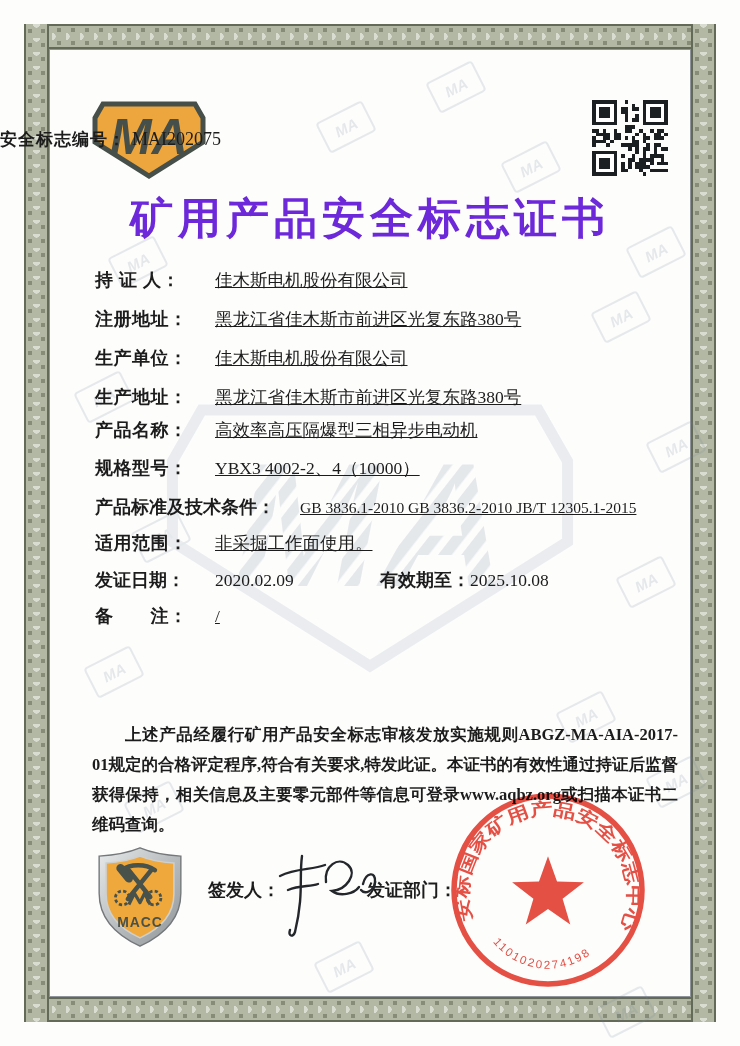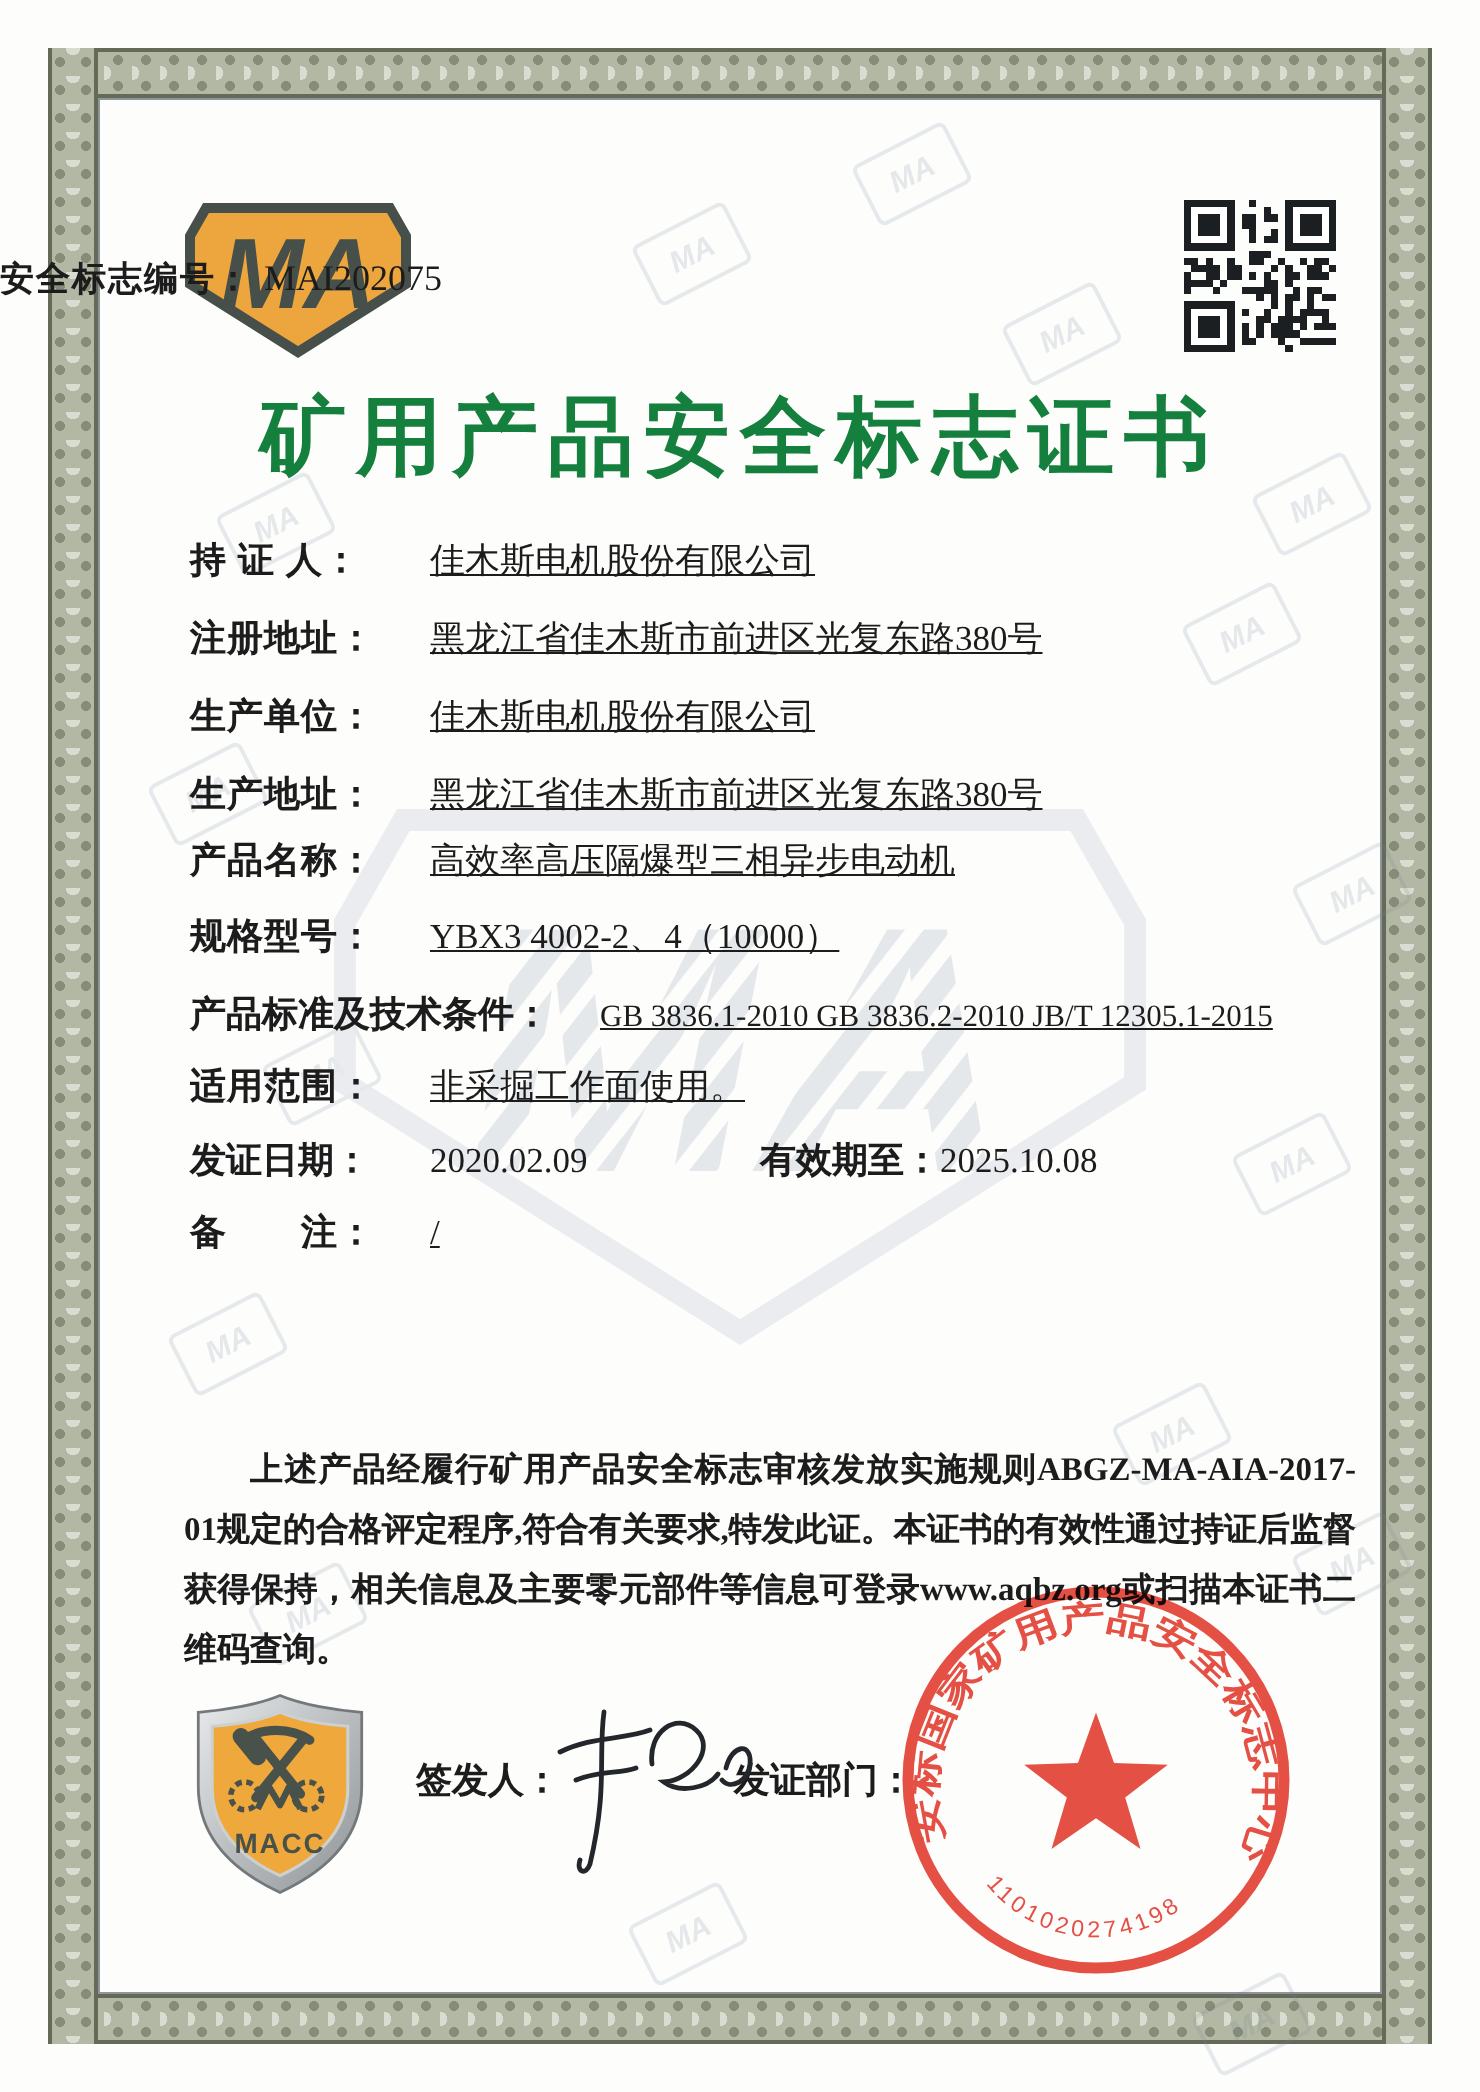--- a/index.html
+++ b/index.html
@@ -28,21 +28,21 @@
       display:flex;align-items:center;justify-content:center;transform:rotate(-27deg);
       color:rgba(115,128,150,.17);font:italic bold 15px "Liberation Sans",sans-serif;}
   .wm-big{position:absolute;left:140px;top:388px;width:460px;height:300px;z-index:0;opacity:.8;}
   
   .ma-logo{position:absolute;left:88px;top:98px;width:122px;height:82px;z-index:1;}
   .cert-no{position:absolute;left:0;right:150px;top:128px;text-align:left;z-index:1;}
   .cert-no .lbl{font:bold 17px "Liberation Sans",sans-serif;letter-spacing:1px;}
   .cert-no .val{font:18px "Liberation Serif",serif;margin-left:6px;}
   .qr{position:absolute;left:592px;top:100px;width:76px;height:76px;z-index:1;}
   .title{position:absolute;left:0;right:0;top:190px;text-align:center;z-index:1;
-         font:bold 43px "Liberation Serif",serif;letter-spacing:5px;color:#15803d;}
+         font:bold 43px "Liberation Serif",serif;letter-spacing:5px;color:#6d28d9;}
   
   .row{position:absolute;left:95px;right:52px;display:flex;align-items:baseline;z-index:1;}
   .row .lbl{flex:0 0 120px;font:bold 18px "Liberation Sans",sans-serif;letter-spacing:.5px;white-space:nowrap;}
   .row .val{font:17.5px "Liberation Serif",serif;white-space:nowrap;text-decoration:underline;}
   .row.long .lbl{flex:0 0 205px;letter-spacing:0;}
   .row.long .val{font-size:15.5px;}
   .dates span{display:inline-block;}
   .dates .l1{width:120px;font:bold 18px "Liberation Sans",sans-serif;}
   .dates .v1{width:165px;font:17.5px "Liberation Serif",serif;}
   .dates .l2{width:90px;font:bold 18px "Liberation Sans",sans-serif;}

